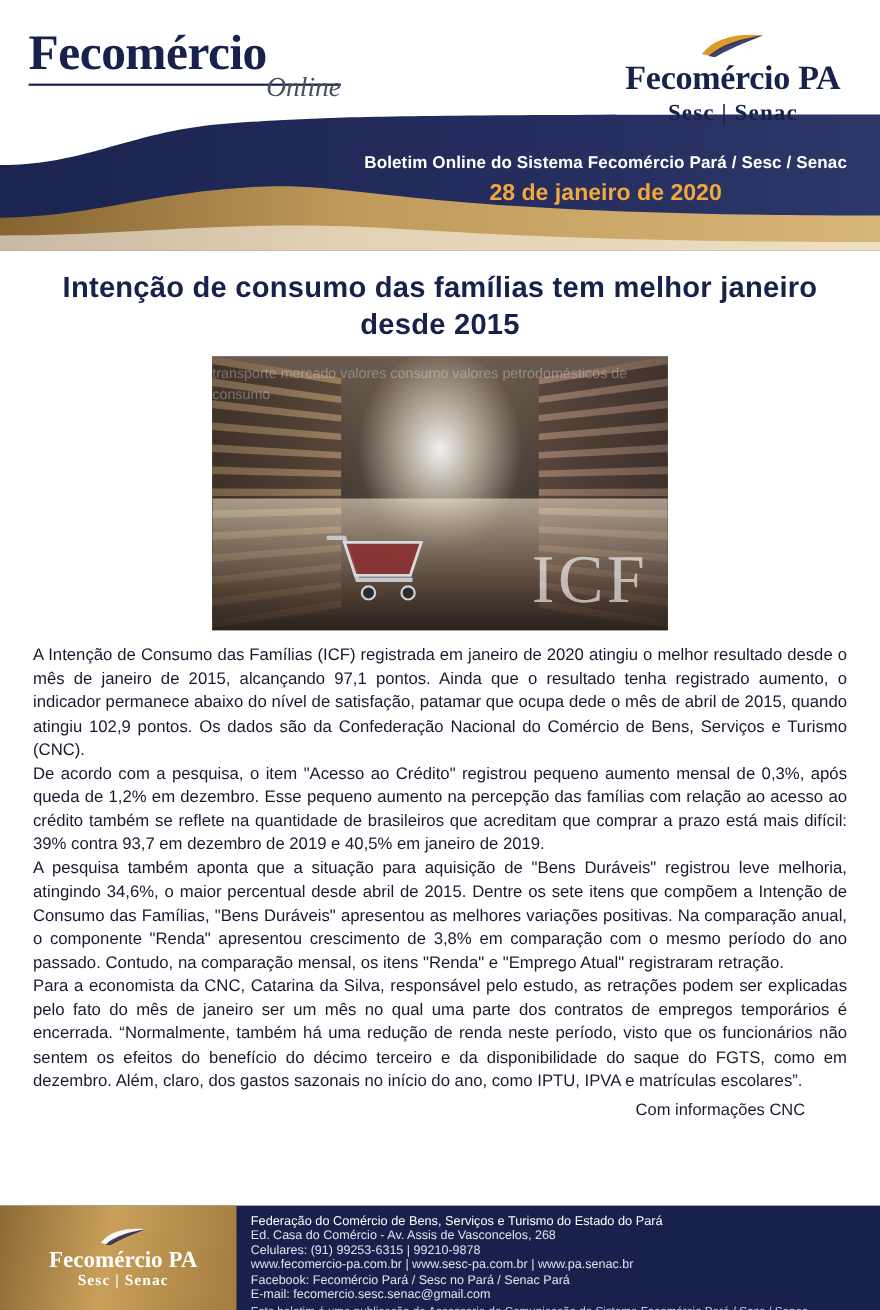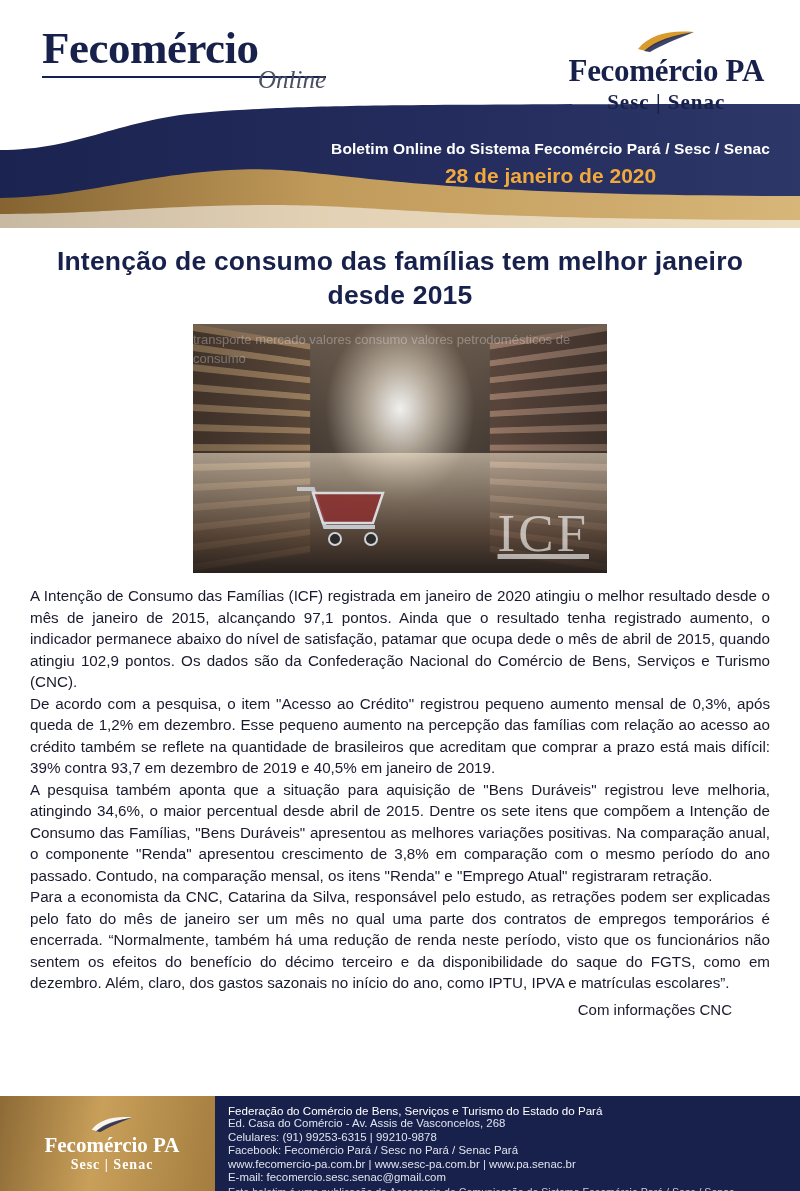--- a/index.html
+++ b/index.html
@@ -24,21 +24,21 @@
   }
   .header-wave {
     position: absolute;
     left: 0;
     top: 0;
     width: 800px;
     height: 228px;
   }
   .brand-left {
     position: absolute;
-    left: 42px;
+    left: 26px;
     top: 22px;
     z-index: 5;
   }
   .brand-left .word {
     font-family: "Liberation Serif", serif;
     font-size: 45px;
     font-weight: bold;
     color: #18214b;
     letter-spacing: -0.5px;
     line-height: 52px;
@@ -184,24 +184,23 @@
     color: rgba(255,255,255,0.30);
     font-size: 13px;
     line-height: 19px;
     font-family: "Liberation Sans", sans-serif;
   }
   .photo .icf {
     position: absolute;
     right: 18px;
     bottom: 10px;
     color: rgba(255,255,255,0.62);
-    font-size: 53px;
+    font-size: 62px;
     font-family: "Liberation Serif", serif;
     letter-spacing: 3px;
-    text-decoration: underline;
   }
 
   .body-text {
     margin-top: 12px;
     color: #1a1a2e;
     font-size: 15.2px;
     line-height: 21.5px;
     text-align: justify;
     font-family: "Liberation Sans", sans-serif;
   }
@@ -366,18 +365,18 @@
       <path d="M8,21 C20,10 38,5 58,2 C38,10 24,16 14,22 Z" fill="#18214b" opacity="0.8"></path>
     </svg>
     <div class="fec">Fecomércio PA</div>
     <div class="sub">Sesc | Senac</div>
   </div>
 
   <div class="info">
     <div class="strong">Federação do Comércio de Bens, Serviços e Turismo do Estado do Pará</div>
     <div>Ed. Casa do Comércio - Av. Assis de Vasconcelos, 268</div>
     <div>Celulares: (91) 99253-6315 | 99210-9878</div>
+    <div>www.fecomercio-pa.com.br | www.sesc-pa.com.br | www.pa.senac.br</div>
     <div>Facebook: Fecomércio Pará / Sesc no Pará / Senac Pará</div>
-    <div>www.fecomercio-pa.com.br | www.sesc-pa.com.br | www.pa.senac.br</div>
     <div>E-mail: fecomercio.sesc.senac@gmail.com</div>
     <div class="last">Este boletim é uma publicação da Assessoria de Comunicação do Sistema Fecomércio Pará / Sesc / Senac</div>
   </div>
 </div>
 
 </body></html>

